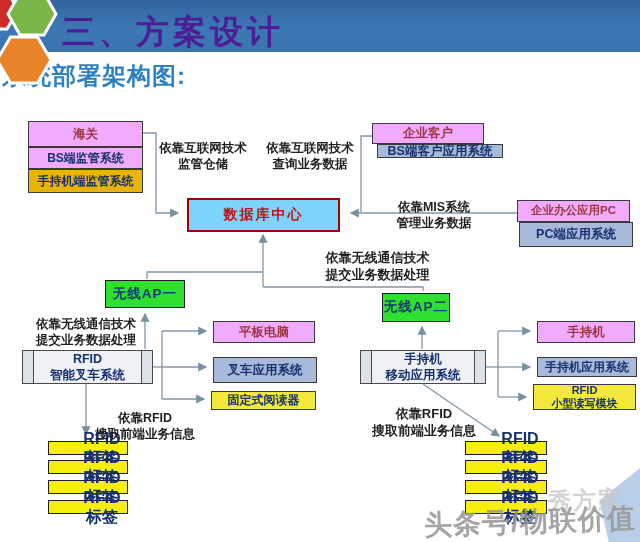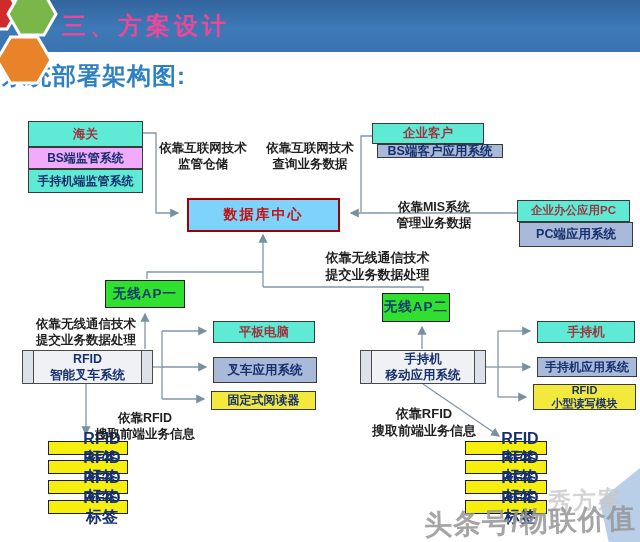--- a/index.html
+++ b/index.html
@@ -3,36 +3,36 @@
 <meta charset="utf-8">
 <style>
   html,body{margin:0;padding:0;}
   body{font-family:"Liberation Sans","DejaVu Sans",sans-serif;}
   .slide{position:relative;width:640px;height:542px;background:#ffffff;overflow:hidden;}
 
   
   .header{position:absolute;left:0;top:0;width:640px;height:52px;
     background:linear-gradient(#33659f,#3d79b6 55%,#3a74b0);z-index:1;}
   .hexsvg{position:absolute;left:0;top:0;z-index:3;}
-  .title{position:absolute;left:62px;top:10px;z-index:4;color:#ec4899;
-    font-size:24px;font-weight:bold;letter-spacing:4px;}
+  .title{position:absolute;left:62px;top:10px;z-index:4;color:#4c1d95;
+    font-size:33px;font-weight:bold;letter-spacing:4px;}
   .subtitle{position:absolute;left:2px;top:60px;color:#2d80c2;
     font-size:24px;font-weight:bold;letter-spacing:1px;z-index:2;}
 
   
   .connectors{position:absolute;left:0;top:0;z-index:1;pointer-events:none;}
 
   
   .box{position:absolute;box-sizing:border-box;display:flex;align-items:center;
     justify-content:center;text-align:center;border:1px solid #3a3a3a;
     font-weight:bold;white-space:pre-line;z-index:2;line-height:1.2;}
-  .magenta{background:#5eead4;color:#9c3540;font-size:12.5px;}
+  .magenta{background:#f0abfc;color:#9c3540;font-size:12.5px;}
   .bluegray{background:#a9b9d9;color:#17306e;font-size:12.5px;}
   .bluegray2{background:#f0abfc;color:#17306e;font-size:12px;}
-  .bluegray3{background:#5eead4;color:#17306e;font-size:12px;}
+  .bluegray3{background:#eab308;color:#17306e;font-size:12px;}
   .yellow{background:#f2e93c;color:#17306e;font-size:12px;}
   .tag{background:#f6ee0c;color:#17306e;font-size:16px;border:1px solid #1d1d1d;padding-left:28px;}
   .green{background:#2fe02f;color:#123a6e;font-size:13.5px;border:1px solid #1d1d1d;letter-spacing:1px;}
   .redbox{background:#7dd3fc;border:2px solid #a00000;color:#c41212;font-size:14px;letter-spacing:2px;font-family:Liberation Serif, serif;}
   .sysbox{background:#eff1f5;border:1px solid #4a4a4a;color:#17306e;font-size:12.5px;line-height:1.3;}
   .sidepanel{position:absolute;top:0;bottom:0;width:10px;background:#dde2ea;}
   .sidepanel.l{left:0;border-right:1px solid #4a4a4a;}
   .sidepanel.r{right:0;border-left:1px solid #4a4a4a;}
 
   

